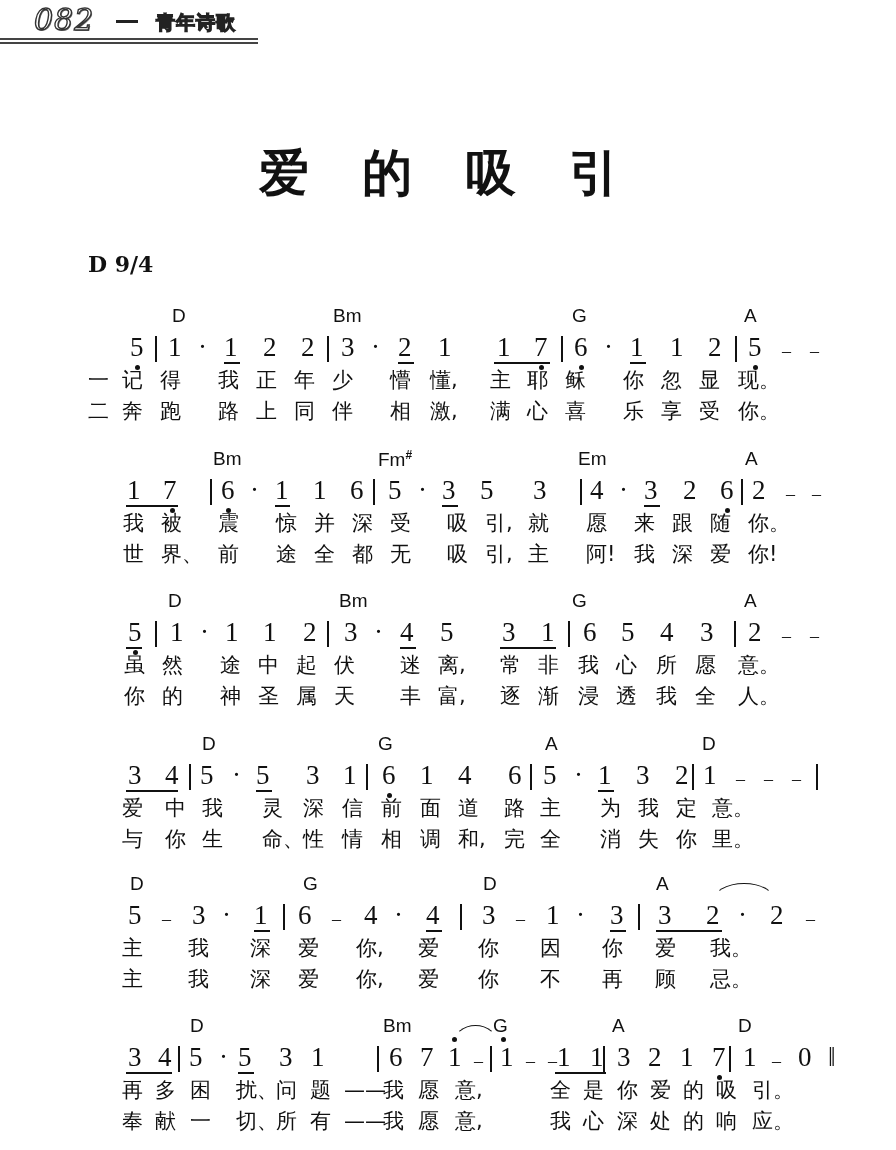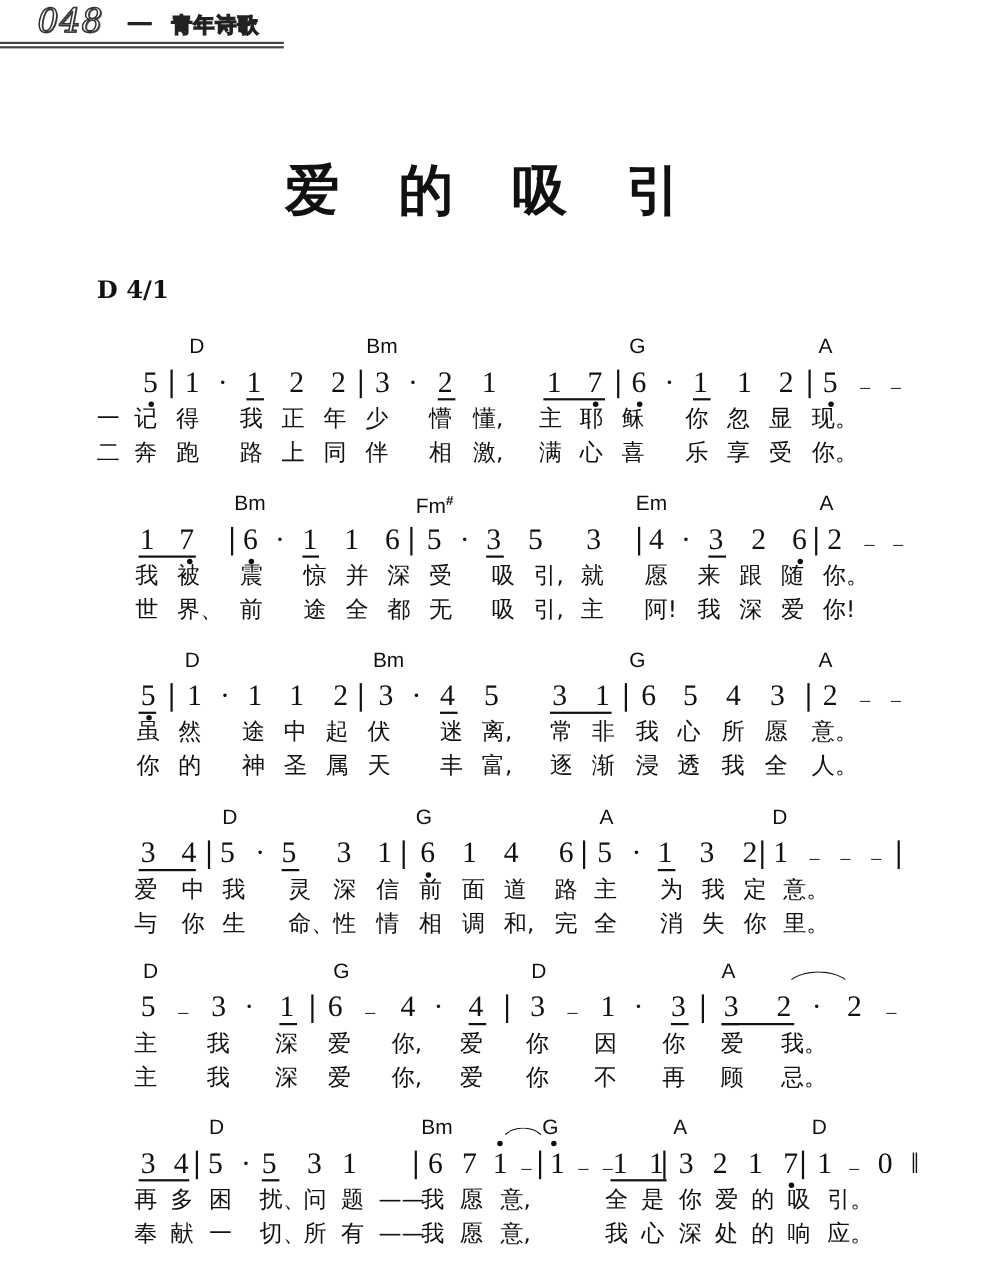--- a/index.html
+++ b/index.html
@@ -26,29 +26,29 @@
   .bar { position: absolute; width: 2px; height: 26px; background: #111; }
   .uline { position: absolute; height: 1.6px; background: #111; }
   .dot { position: absolute; width: 5px; height: 5px; border-radius: 50%; background: #111; }
   .tie { position: absolute; border: 1.6px solid #111; border-bottom: none; border-left-color: transparent;
          border-right-color: transparent; border-radius: 50% 50% 0 0 / 100% 100% 0 0; }
 </style>
 </head>
 <body>
 
 <div class="header">
-  <span class="page-num">048</span>
+  <span class="page-num">082</span>
   <span class="dash"></span>
   <span class="book">青年诗歌</span>
   <span class="rule1"></span>
   <span class="rule2"></span>
 </div>
 
 <div class="title">爱 的 吸 引</div>
-<div class="key">D 4/1</div>
+<div class="key">D 9/4</div>
 
 <div id="score">
     <span class="tok chord" style="left: 172px; top: 305px;">D</span>
     <span class="tok chord" style="left: 333px; top: 305px;">Bm</span>
     <span class="tok chord" style="left: 572px; top: 305px;">G</span>
     <span class="tok chord" style="left: 744px; top: 305px;">A</span>
     <span class="tok note" style="left: 130px; top: 332px;">5</span>
     <span class="tok note" style="left: 168px; top: 332px;">1</span>
     <span class="tok note" style="left: 198px; top: 332px;">·</span>
     <span class="tok note" style="left: 224px; top: 332px;">1</span>

